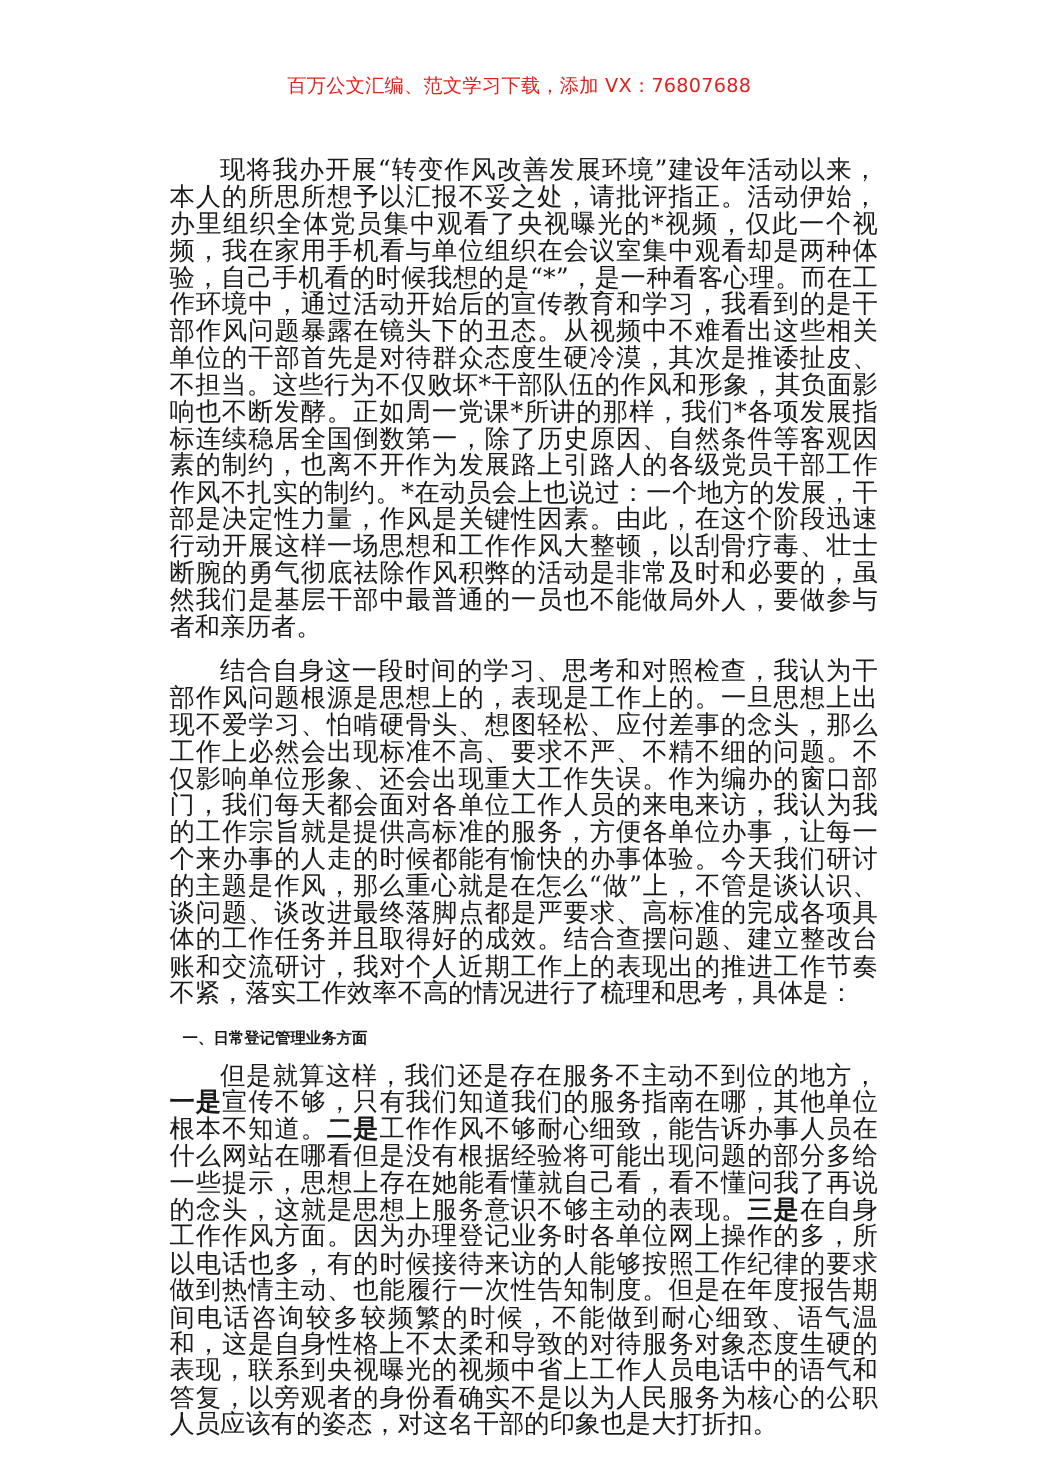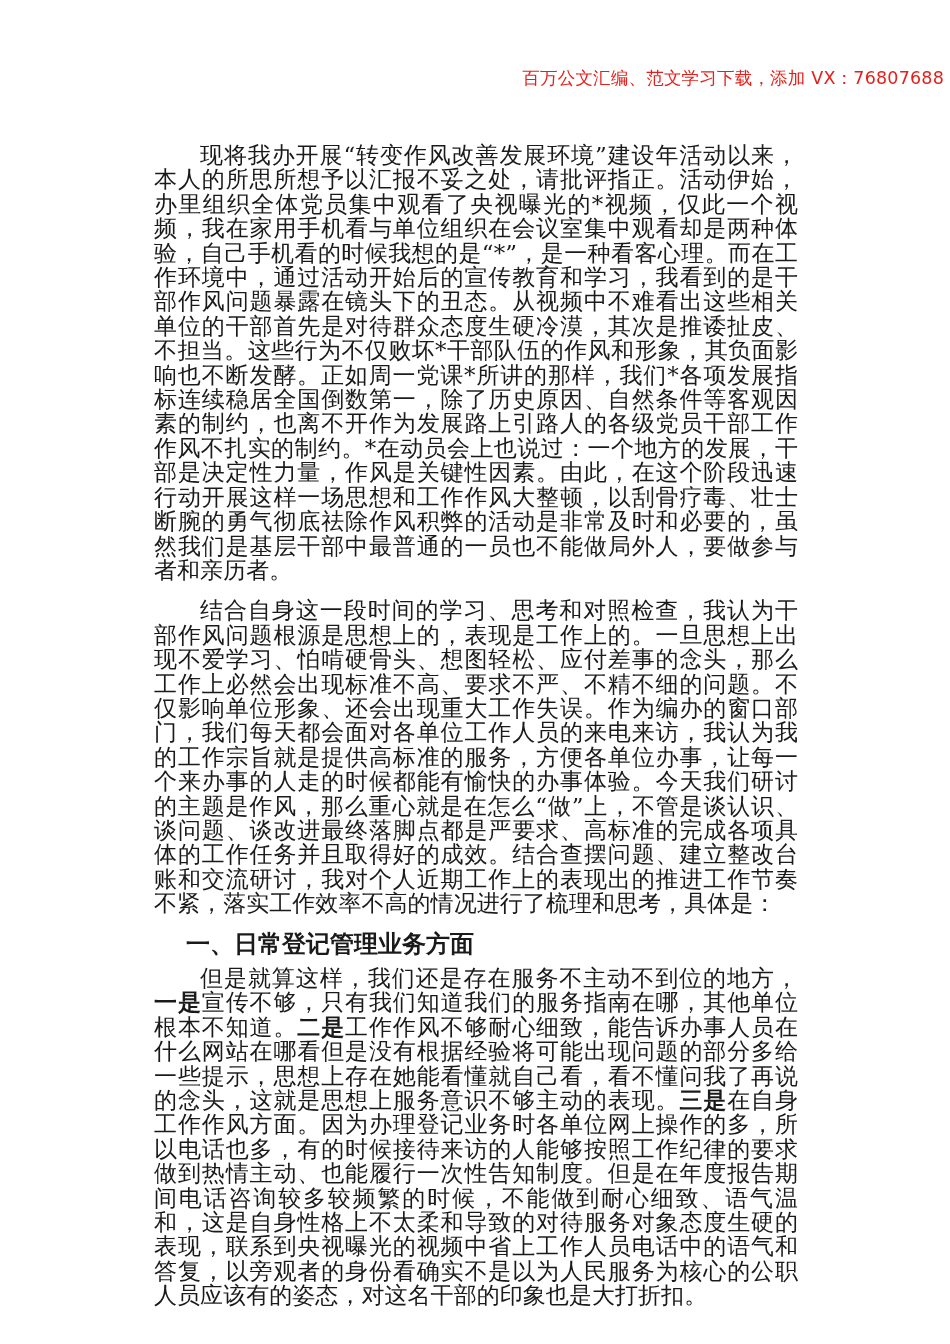--- a/index.html
+++ b/index.html
@@ -1,25 +1,25 @@
 <!DOCTYPE html>
 <html><head>
 <meta charset="utf-8">
 <style>
   html, body { margin: 0; padding: 0; background: #ffffff; }
   body { width: 950px; height: 1344px; position: relative; overflow: hidden;
          font-family: "DejaVu Serif", "Liberation Serif", serif; color: #1a1a1a; }
-  .header { position: absolute; top: 66px; left: 0; width: 944px; text-align: right;
+  .header { position: absolute; top: 66px; left: 0; width: 944px; text-align: center;
             font-family: "DejaVu Sans", "Liberation Sans", sans-serif; font-size: 17.5px;
             color: #e3201b; letter-spacing: 0.2px; }
   .page { position: absolute; left: 138px; top: 127px; width: 676px; }
   .para { margin: 16px; font-size: 23px; line-height: 24.4px; text-align: justify;
           text-indent: 2em; letter-spacing: 0.05px; }
   .para + .para { margin-top: 9px; }
-  .heading { margin: 10px 0 10px 0; font-size: 24px; line-height: 24.4px; font-weight: bold;
+  .heading { margin: 10px 0 10px 0; font-size: 14px; line-height: 24.4px; font-weight: bold;
              text-indent: 2em; font-family: "DejaVu Sans", "Liberation Sans", sans-serif; }
   .heading + .para { margin-top: 0; }
   b { font-weight: bold; }
 </style>
 </head>
 <body>
 
 <div class="header">百万公文汇编、范文学习下载，添加 VX：76807688</div>
 
 <div class="page">

